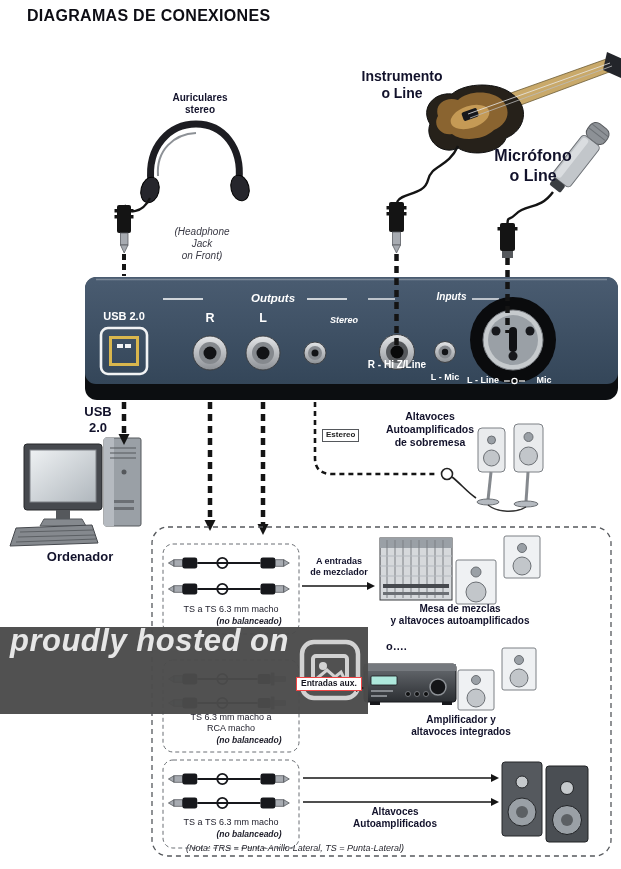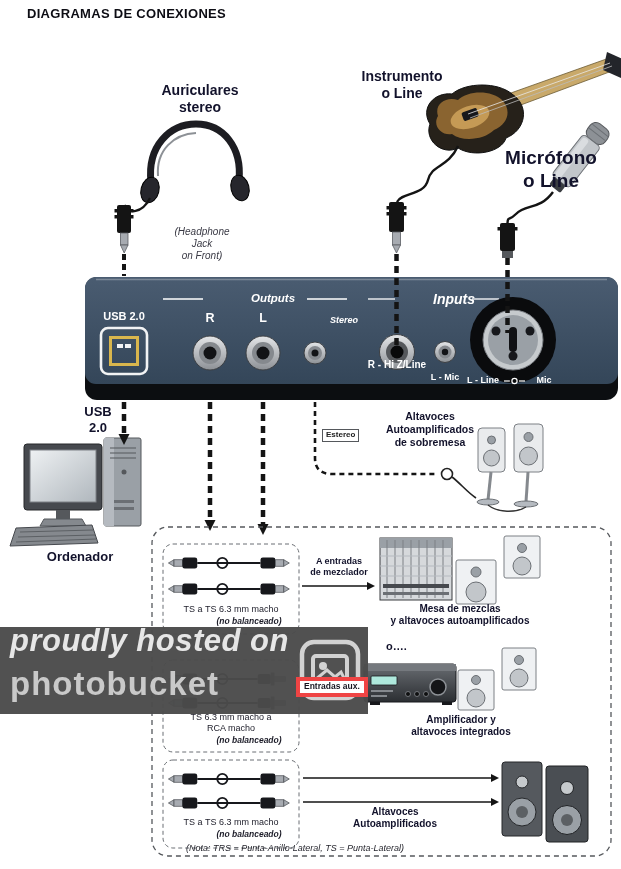--- a/index.html
+++ b/index.html
@@ -12,29 +12,29 @@
   #svg-main { z-index:1; }
   #svg-overlay { z-index:3; }
   #svg-row2 { z-index:5; }
   .lbl {
     position:absolute; z-index:2; color:#12122b; font-weight:bold;
     text-align:center; white-space:pre-line; line-height:1.22;
   }
   .plain { font-weight:normal; }
   .it { font-style:italic;padding-left:36px; }
   .white { color:#ffffff; }
-  #title { font-size:13px; letter-spacing:.3px; color:#0d0d14; text-align:right; }
+  #title { font-size:16px; letter-spacing:.3px; color:#0d0d14; text-align:right; }
   .sm9 { font-size:9px; } .sm85 { font-size:8.5px;font-weight:bold; } .sm10 { font-size:10px; }
   #estereo-label {
     position:absolute; z-index:2; font-size:8px; font-weight:bold; color:#222;
     background:#fff; border:1px solid #55585c; padding:1px 3px; line-height:1.1;
   }
   #r2-arrow-label {
     position:absolute; z-index:6; font-size:8.5px; font-weight:bold; color:#15151f;
-    background:#fff; border:4px solid #ef4444; padding:1px 4px; line-height:1.15;
+    background:#fff; border:1px solid #ef4444; padding:1px 4px; line-height:1.15;
   }
   #watermark {
     position:absolute; z-index:4; left:0; top:627px; width:368px; height:87px;
     background:rgba(75,75,75,.97);
   }
   #wm-line1 {
     position:absolute; left:10px; top:-4px; font-size:31px; font-style:italic;
     font-weight:bold; color:#e6e6e6; letter-spacing:.5px; white-space:nowrap;
   }
   #wm-line2 {
@@ -290,32 +290,32 @@
     <circle cx="522" cy="812" r="6" fill="#5c6064"></circle>
     <rect x="546" y="766" width="42" height="76" rx="3" fill="#4a4e53" stroke="#202225"></rect>
     <circle cx="567" cy="788" r="6.5" fill="#c6cacd" stroke="#202225"></circle>
     <circle cx="567" cy="820" r="14.5" fill="#9aa0a6" stroke="#202225"></circle>
     <circle cx="567" cy="820" r="6" fill="#5c6064"></circle>
   </g>
 </svg>
 
 <div id="title" class="lbl" style="left:27px; top:6px;">DIAGRAMAS DE CONEXIONES</div>
 
-<div class="lbl" style="left:146px; top:82px; width:108px; font-size:14px;">Auriculares
+<div class="lbl" style="left:146px; top:92px; width:108px; font-size:10px;">Auriculares
 stereo</div>
 <div class="lbl" style="left:348px; top:68px; width:108px; font-size:14px;">Instrumento
 o Line</div>
-<div class="lbl" style="left:496px; top:146px; width:110px; font-size:19px;">Micrófono
+<div class="lbl" style="left:478px; top:146px; width:110px; font-size:16px;">Micrófono
 o Line</div>
 <div class="lbl plain it" style="left:128px; top:226px; width:112px; font-size:10px; color:#3a3a45;">(Headphone Jack
 on Front)</div>
 
 <div class="lbl white" style="left:96px; top:310px; width:56px; font-size:11px;">USB 2.0</div>
 <div class="lbl white it" style="left:205px; top:291px; width:100px; font-size:11.5px;">Outputs</div>
-<div class="lbl white it" style="left:397px; top:291px; width:73px; font-size:14px;">Inputs</div>
+<div class="lbl white it" style="left:397px; top:291px; width:73px; font-size:10px;">Inputs</div>
 <div class="lbl white" style="left:200px; top:311px; width:20px; font-size:12.5px;">R</div>
 <div class="lbl white" style="left:253px; top:311px; width:20px; font-size:12.5px;">L</div>
 <div class="lbl white it" style="left:294px; top:315px; width:42px; font-size:9px;">Stereo</div>
 <div class="lbl white" style="left:350px; top:311px; width:94px; font-size:10px;margin-top:48px;">R - Hi Z/Line</div>
 <div class="lbl white sm9" style="left:420px; top:372px; width:50px;text-align:center;">L - Mic</div>
 <div class="lbl white sm9" style="left:460px; top:375px; width:46px;">L - Line</div>
 <div class="lbl white sm9" style="left:526px; top:375px; width:36px;">Mic</div>
 
 <div class="lbl" style="left:76px; top:404px; width:44px; font-size:13px;">USB
 2.0</div>
@@ -371,21 +371,20 @@
     <path d="M553,192 C540,210 526,204 516,214 C509,221 508,216 507.5,223" fill="none" stroke="#141414" stroke-width="2.4"></path>
     <rect x="500" y="223" width="15" height="28" rx="2" fill="#141414"></rect>
     <rect x="497.5" y="227" width="20" height="3.5" fill="#141414"></rect>
     <rect x="502" y="251" width="11" height="7" fill="#55585c"></rect>
     <line x1="507.5" y1="258" x2="507.5" y2="333" stroke="#141414" stroke-width="4.5" stroke-dasharray="7 5"></line>
   </g>
 </svg>
 
 <div id="watermark">
   <div id="wm-line1">proudly hosted on</div>
-  <div id="wm-line2">photobucket</div>
   <svg id="wm-logo" width="62" height="62" viewBox="0 0 62 62">
     <rect x="3" y="3" width="56" height="56" rx="12" fill="none" stroke="#d2d2d2" stroke-width="4.5"></rect>
     <rect x="14" y="17" width="34" height="28" rx="3" fill="none" stroke="#d2d2d2" stroke-width="4"></rect>
     <circle cx="24" cy="27" r="4" fill="#d2d2d2"></circle>
     <path d="M16,41 L28,31 L36,38 L42,33 L46,41" fill="none" stroke="#d2d2d2" stroke-width="3"></path>
   </svg>
 </div>
 
 <svg id="svg-row2" class="layer" width="621" height="869" viewBox="0 0 621 869">
   <defs>

